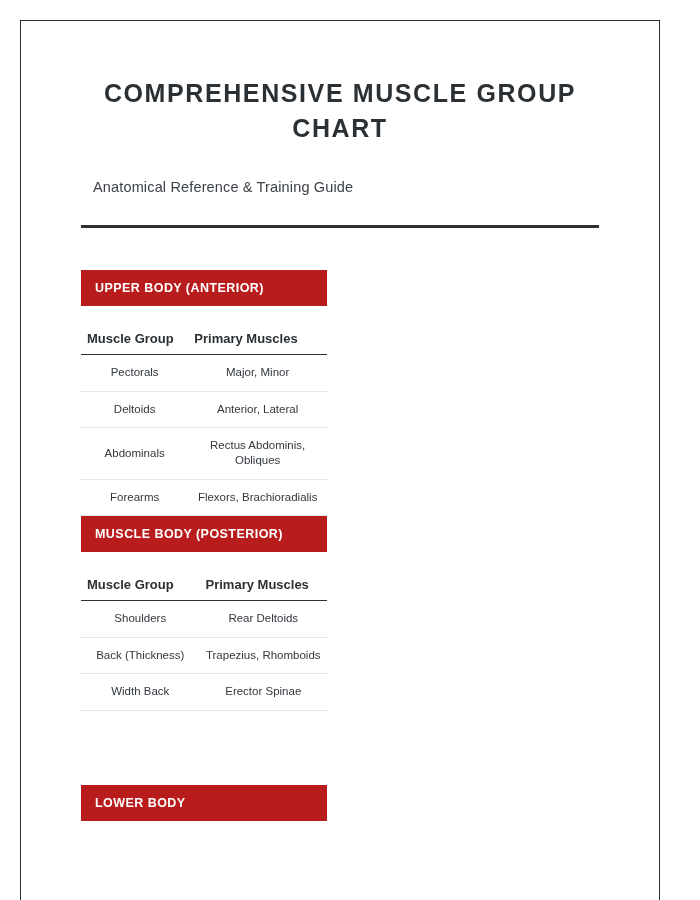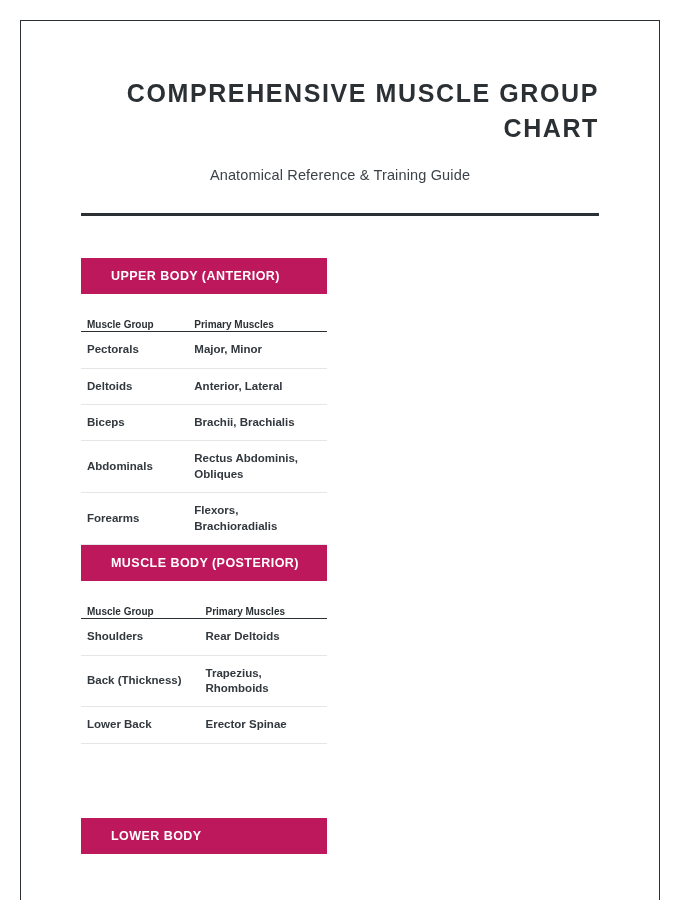--- a/index.html
+++ b/index.html
@@ -30,31 +30,31 @@
   }
 
   .doc-title {
     margin: 0;
     padding-top: 55px;
     font-size: 25px;
     font-weight: bold;
     letter-spacing: 1.6px;
     line-height: 1.38;
     color: #2b3034;
-    text-align: right;
+    text-align: center;
     font-family: "Liberation Sans", sans-serif;
   }
 
   .doc-subtitle {
-    margin: 0;
+    margin: 12px;
     padding-top: 22px;
     font-size: 14.5px;
     font-weight: normal;
     color: #3c4248;
-    text-align: center;
+    text-align: left;
     letter-spacing: 0.15px;
   }
 
   .title-divider {
     margin: 30px 0 0 0;
     height: 3px;
     background: #2b3034;
     border: 0;
   }
 
@@ -69,55 +69,55 @@
   .section-block {
     width: 246px;
     box-sizing: border-box;
   }
 
   .section-block.row-two {
     margin-top: 74px;
   }
 
   .section-header {
-    background: #be185d;
+    background: #b91c1c;
     color: #ffffff;
     font-size: 12.5px;
     font-weight: bold;
     letter-spacing: 0.45px;
     height: 36px;
     line-height: 36px;
-    padding: 0 30px;
+    padding: 0 14px;
     box-sizing: border-box;
     white-space: nowrap;
     overflow: hidden;
   }
 
   table.section-table {
     width: 100%;
     border-collapse: collapse;
     margin-top: 16px;
     table-layout: fixed;
   }
 
   table.section-table th {
     text-align: left;
-    font-size: 10px;
+    font-size: 13px;
     font-weight: bold;
     color: #2b3034;
-    padding: 8px 6px 0 6px;
+    padding: 8px 6px 7px 6px;
     border-bottom: 1.6px solid #2b3034;
     vertical-align: middle;
     line-height: 1.32;
   }
 
   table.section-table td {
-    text-align: left;
+    text-align: center;
     font-size: 11.5px;
-    font-weight: bold;
+    font-weight: normal;
     color: #32383e;
     padding: 10px 6px 10px 6px;
     border-bottom: 1px solid #e4e6e8;
     vertical-align: middle;
     line-height: 1.34;
   }
 
   
   .w-43 { width: 43%; }
   .w-57 { width: 57%; }
@@ -150,24 +150,20 @@
           <tbody>
             <tr>
               <td>Pectorals</td>
               <td>Major, Minor</td>
             </tr>
             <tr>
               <td>Deltoids</td>
               <td>Anterior, Lateral</td>
             </tr>
             <tr>
-              <td>Biceps</td>
-              <td>Brachii, Brachialis</td>
-            </tr>
-            <tr>
               <td>Abdominals</td>
               <td>Rectus Abdominis, Obliques</td>
             </tr>
             <tr>
               <td>Forearms</td>
               <td>Flexors, Brachioradialis</td>
             </tr>
           </tbody>
         </table>
       </div>
@@ -184,21 +180,21 @@
           <tbody>
             <tr>
               <td>Shoulders</td>
               <td>Rear Deltoids</td>
             </tr>
             <tr>
               <td>Back (Thickness)</td>
               <td>Trapezius, Rhomboids</td>
             </tr>
             <tr>
-              <td>Lower Back</td>
+              <td>Width Back</td>
               <td>Erector Spinae</td>
             </tr>
           </tbody>
         </table>
       </div>
 
       <div class="section-block row-two">
         <div class="section-header">LOWER BODY</div>
 
       </div>

